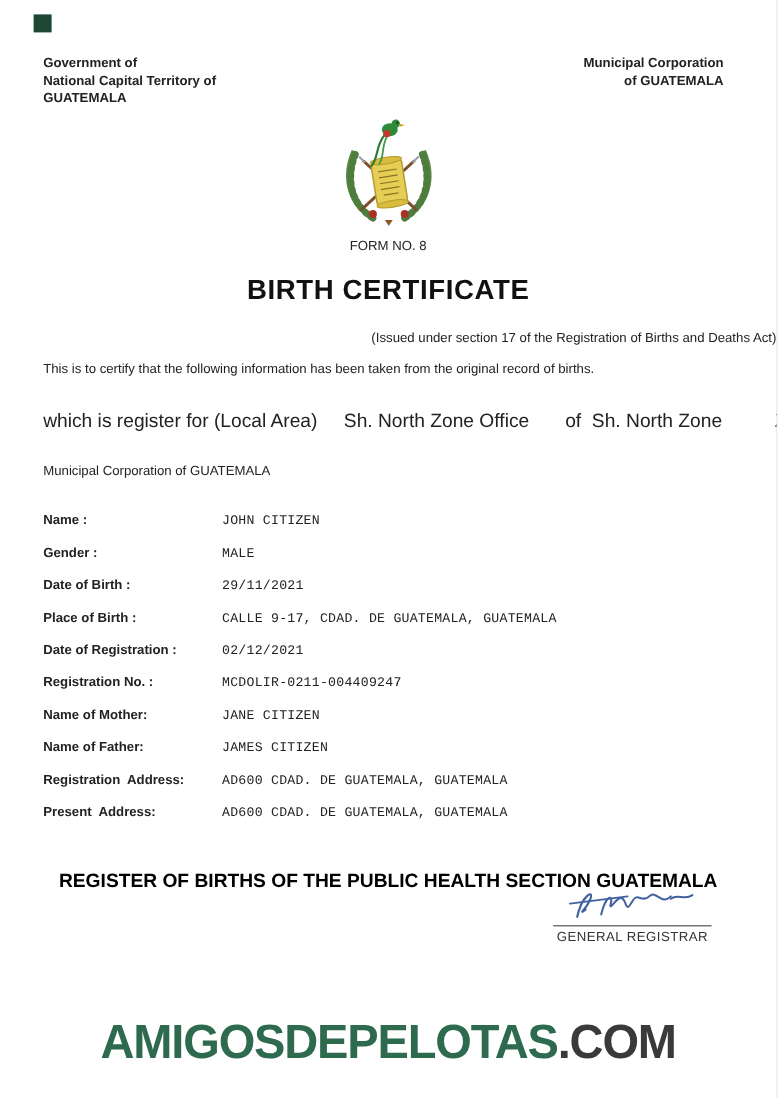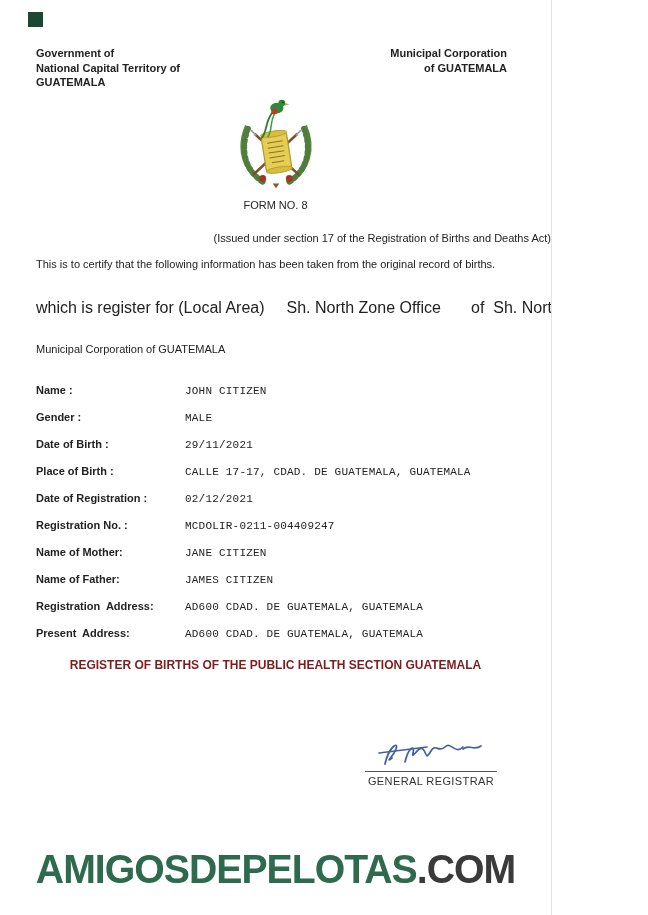--- a/index.html
+++ b/index.html
@@ -1,19 +1,19 @@
 <!DOCTYPE html>
 <html><head>
 <meta charset="utf-8">
 <style>
   * { margin:0; padding:0; box-sizing:border-box; }
   html,body { background:#ffffff; }
   body { font-family:"Liberation Sans", sans-serif; color:#1a1a1a; }
   .page {
-    position:relative; width:552px; height:915px; background:#ffffff;
+    position:relative; width:648px; height:915px; background:#ffffff;
     border-right:1px solid #e3e3e3; overflow:hidden;
   }
   .corner-mark { position:absolute; top:12px; left:28px; width:15px; height:15px; background:#1b4733; }
   .header { display:flex; justify-content:space-between; padding:46px 44px 0 36px; }
   .header-block { font-weight:bold; font-size:11px; line-height:1.32; color:#222; }
   .header-right { text-align:right; }
   .emblem-wrap { display:flex; justify-content:center; margin-top:4px; }
   .form-no { text-align:center; font-size:11px; margin-top:9px; color:#222; }
   .title { text-align:center; font-size:23px; font-weight:bold; margin-top:17px; letter-spacing:0.5px; color:#111; }
   .subtitle { text-align:right; font-size:11px; margin-top:21px; color:#222; }
@@ -21,21 +21,21 @@
   .register-line { font-size:16px; margin:29px 36px 0 36px; display:flex; color:#222; }
   .register-line span { white-space:pre; }
   .reg-p2 { margin-left:22px; }
   .reg-p3 { margin-left:30px; }
   .reg-p4 { margin-left:44px; }
   .register-line2 { font-size:11px; margin:26px 36px 0 36px; color:#222; }
   .fields { margin:29px 36px 0 36px; }
   .field-row { display:flex; align-items:baseline; margin-bottom:14px; font-size:11px; }
   .field-label { font-weight:bold; width:149px; flex:0 0 149px; white-space:pre; color:#222; }
   .field-value { font-family:"Liberation Mono","DejaVu Sans Mono",monospace; font-size:11px; letter-spacing:0.2px; color:#222; }
-  .footer-title { text-align:center; font-weight:bold; font-size:12px; margin-top:18px; color:#7f1d1d; }
+  .footer-title { text-align:center; font-weight:bold; font-size:16px; margin-top:42px; color:#000000; }
   .sig-block { position:absolute; top:736px; right:50px; width:140px; text-align:center; }
   .sig-svg { display:block; margin:0 auto; }
   .sig-line { border-top:1px solid #555; width:132px; margin:1px auto 3px auto; }
   .sig-label { font-size:11px; letter-spacing:0.4px; color:#333; }
   .watermark {
     position:absolute; left:0; right:0; bottom:26px; text-align:center;
     font-size:40px; font-weight:bold; letter-spacing:-1px; line-height:1;
     transform:scaleX(0.98); transform-origin:center; white-space:nowrap;
   }
   .wm-main { color:#2d6a4e; }
@@ -93,20 +93,21 @@
       <ellipse cx="61" cy="17" rx="8" ry="6.5" fill="#2f8a38"></ellipse>
       <circle cx="58" cy="21" r="3.6" fill="#c0392b"></circle>
       <circle cx="67" cy="11" r="4.2" fill="#2f8a38"></circle>
       <circle cx="68.5" cy="10" r="0.9" fill="#111"></circle>
       <path d="M71 11 L76 12.5 L71 14 Z" fill="#d4a017"></path>
     </svg>
   </div>
 
   <div class="form-no">FORM NO. 8</div>
 
+  <div class="title">BIRTH CERTIFICATE</div>
 
   <div class="subtitle">(Issued under section 17 of the Registration of Births and Deaths Act)</div>
 
   <div class="intro">This is to certify that the following information has been taken from the original record of births.</div>
 
   <div class="register-line">
     <span>which is register for (Local Area)</span>
     <span class="reg-p2">Sh. North Zone Office</span>
     <span class="reg-p3">of  Sh. North Zone</span>
     <span class="reg-p4">Zone of</span>
@@ -122,21 +123,21 @@
     <div class="field-row">
       <span class="field-label">Gender :</span>
       <span class="field-value">MALE</span>
     </div>
     <div class="field-row">
       <span class="field-label">Date of Birth :</span>
       <span class="field-value">29/11/2021</span>
     </div>
     <div class="field-row">
       <span class="field-label">Place of Birth :</span>
-      <span class="field-value">CALLE 17-17, CDAD. DE GUATEMALA, GUATEMALA</span>
+      <span class="field-value">CALLE 9-17, CDAD. DE GUATEMALA, GUATEMALA</span>
     </div>
     <div class="field-row">
       <span class="field-label">Date of Registration :</span>
       <span class="field-value">02/12/2021</span>
     </div>
     <div class="field-row">
       <span class="field-label">Registration No. :</span>
       <span class="field-value">MCDOLIR-0211-004409247</span>
     </div>
     <div class="field-row">

